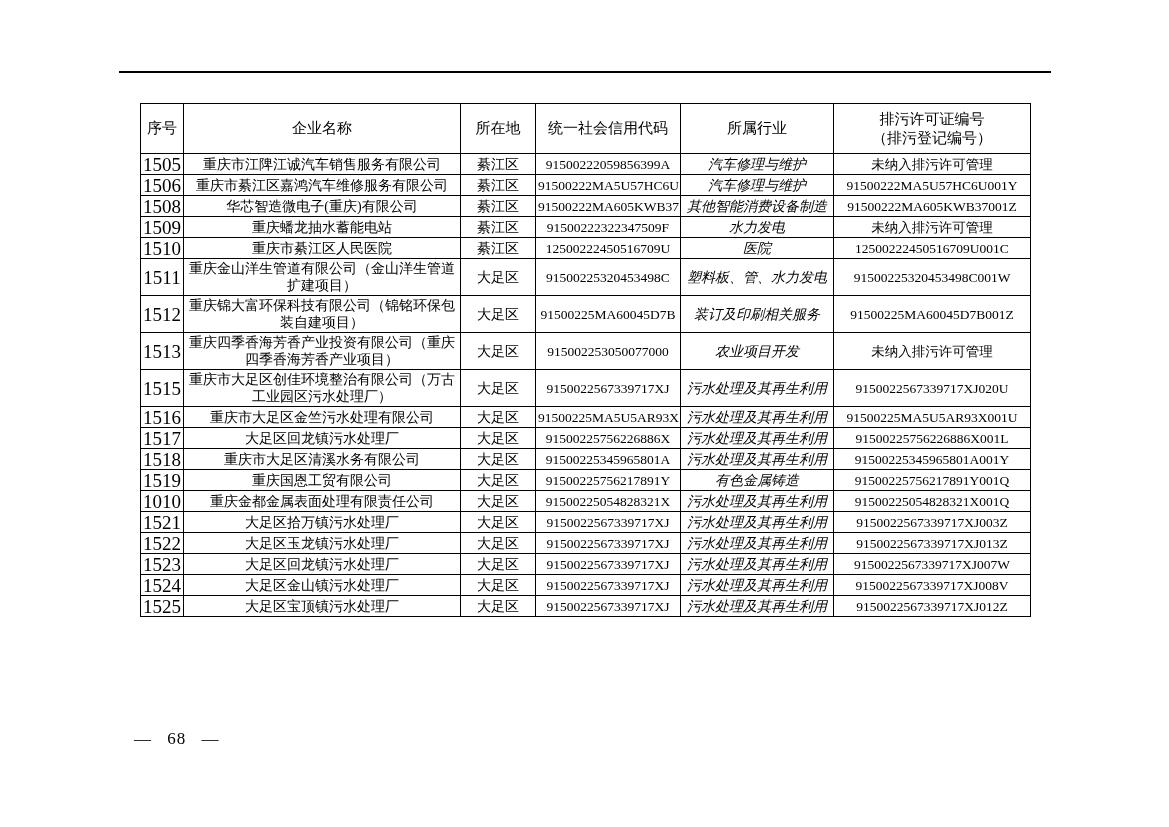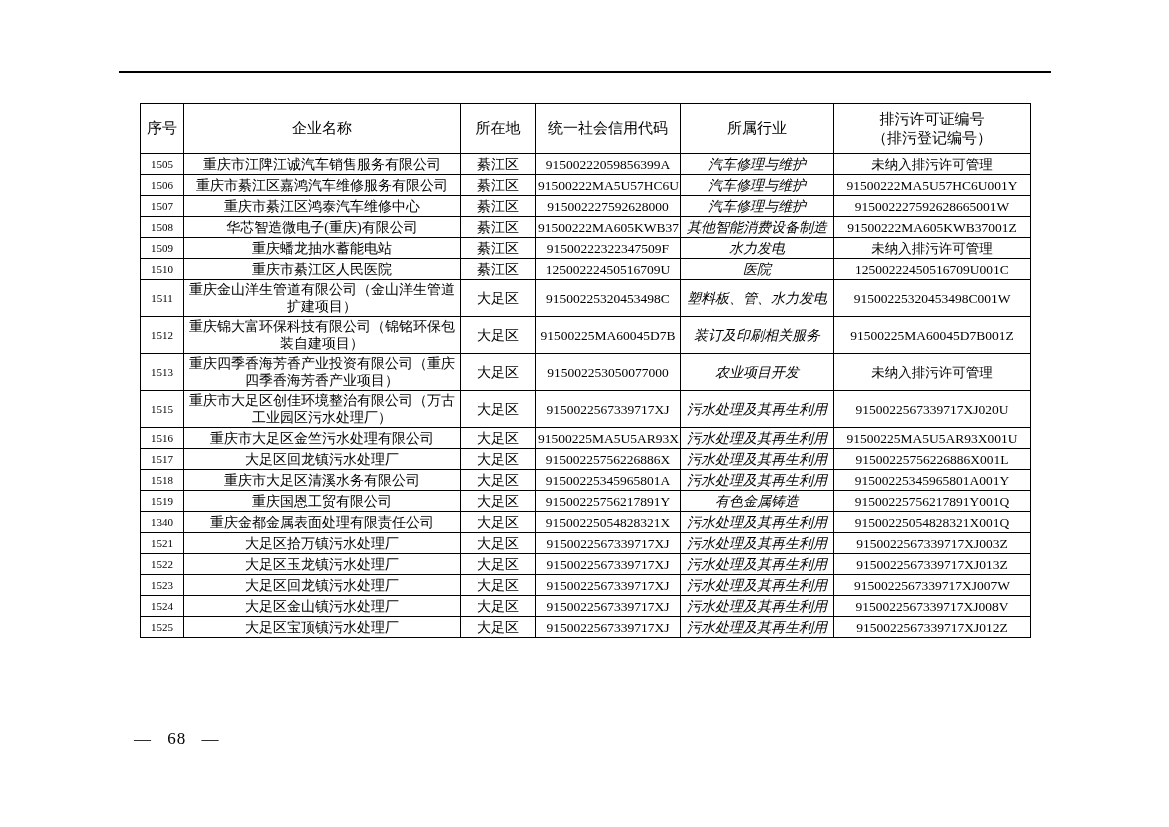--- a/index.html
+++ b/index.html
@@ -41,21 +41,21 @@
     height: 47px;
     font-size: 15px;
     line-height: 1.25;
   }
   .permit-table tbody td {
     height: 18px;
     font-size: 14px;
     line-height: 17px;
   }
   .permit-table td.code { font-size: 13.5px; letter-spacing: 0px; }
-  .permit-table td.col-no { font-size: 11px; }
+  .permit-table td.col-no { font-size: 19px; }
   .permit-table td.ind { padding: 1px 0; font-style: italic; }
   .hdr-line { display: block; }
   .page-number {
     position: absolute;
     left: 134px;
     top: 729px;
     font-size: 17px;
     letter-spacing: 1px;
     word-spacing: 10px;
     color: #000;
@@ -101,28 +101,20 @@
         </tr>
         <tr>
           <td class="col-no">1506</td>
           <td class="col-name">重庆市綦江区嘉鸿汽车维修服务有限公司</td>
           <td class="col-loc">綦江区</td>
           <td class="code col-code">91500222MA5U57HC6U</td>
           <td class="ind col-ind">汽车修理与维护</td>
           <td class="code col-permit">91500222MA5U57HC6U001Y</td>
         </tr>
         <tr>
-          <td class="col-no">1507</td>
-          <td class="col-name">重庆市綦江区鸿泰汽车维修中心</td>
-          <td class="col-loc">綦江区</td>
-          <td class="code col-code">915002227592628000</td>
-          <td class="ind col-ind">汽车修理与维护</td>
-          <td class="code col-permit">915002227592628665001W</td>
-        </tr>
-        <tr>
           <td class="col-no">1508</td>
           <td class="col-name">华芯智造微电子(重庆)有限公司</td>
           <td class="col-loc">綦江区</td>
           <td class="code col-code">91500222MA605KWB37</td>
           <td class="ind col-ind">其他智能消费设备制造</td>
           <td class="code col-permit">91500222MA605KWB37001Z</td>
         </tr>
         <tr>
           <td class="col-no">1509</td>
           <td class="col-name">重庆蟠龙抽水蓄能电站</td>
@@ -197,21 +189,21 @@
         </tr>
         <tr>
           <td class="col-no">1519</td>
           <td class="col-name">重庆国恩工贸有限公司</td>
           <td class="col-loc">大足区</td>
           <td class="code col-code">91500225756217891Y</td>
           <td class="ind col-ind">有色金属铸造</td>
           <td class="code col-permit">91500225756217891Y001Q</td>
         </tr>
         <tr>
-          <td class="col-no">1340</td>
+          <td class="col-no">1010</td>
           <td class="col-name">重庆金都金属表面处理有限责任公司</td>
           <td class="col-loc">大足区</td>
           <td class="code col-code">91500225054828321X</td>
           <td class="ind col-ind">污水处理及其再生利用</td>
           <td class="code col-permit">91500225054828321X001Q</td>
         </tr>
         <tr>
           <td class="col-no">1521</td>
           <td class="col-name">大足区拾万镇污水处理厂</td>
           <td class="col-loc">大足区</td>

